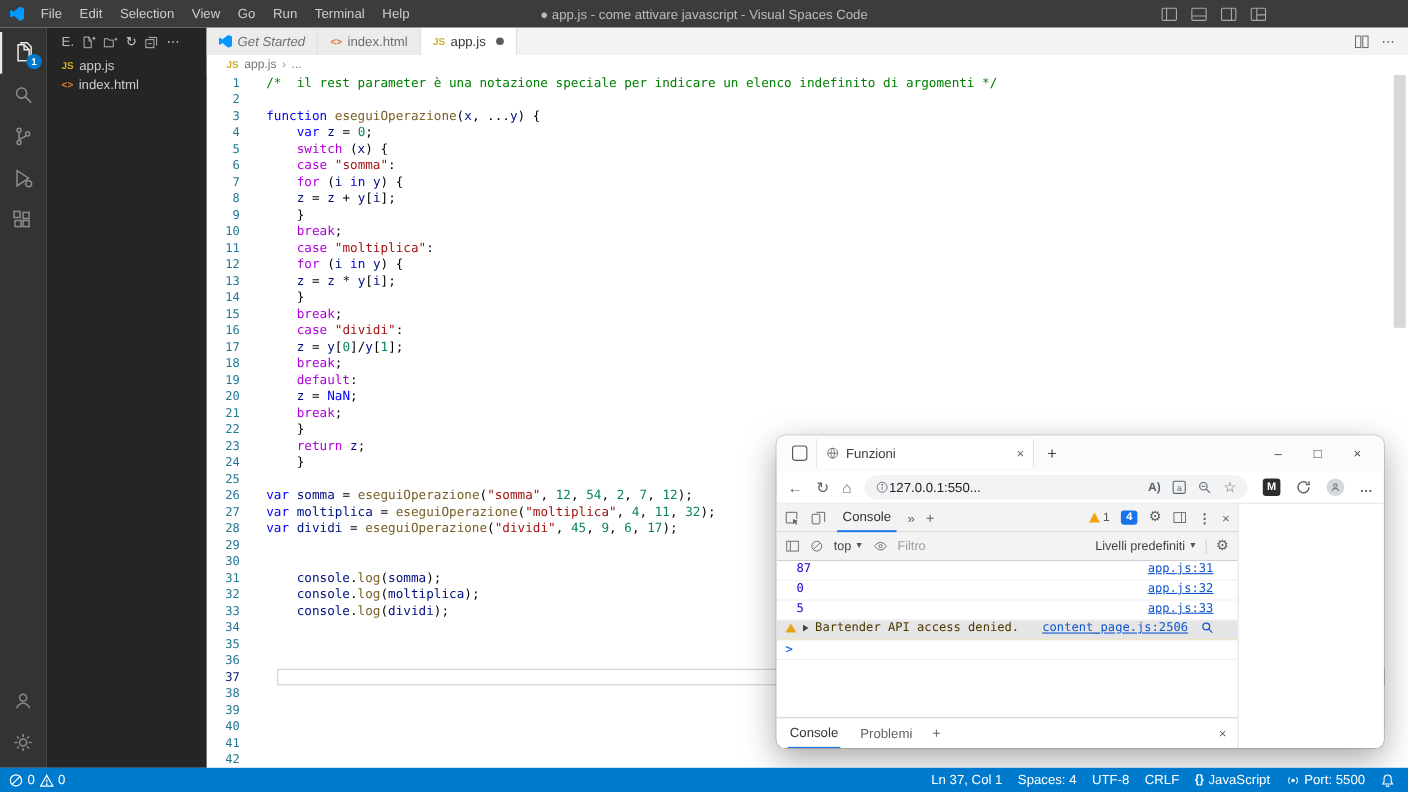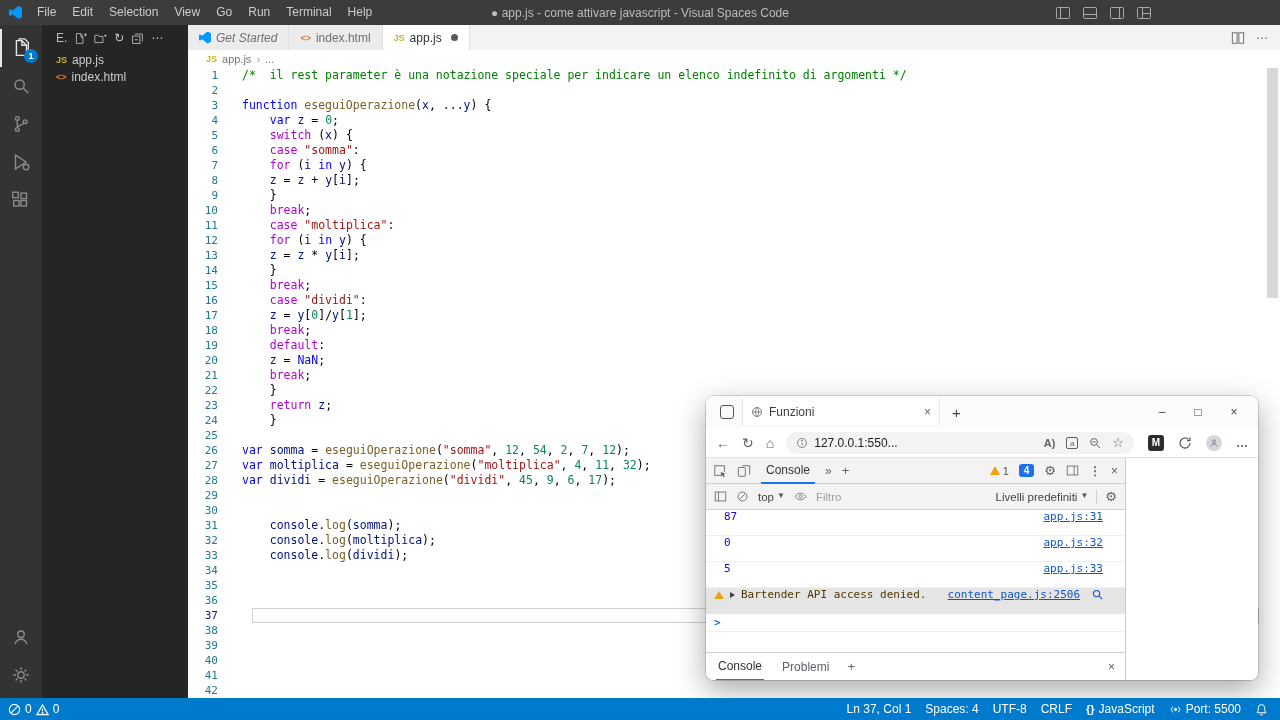--- a/index.html
+++ b/index.html
@@ -50,21 +50,21 @@
 .btabs{height:32px;display:flex;align-items:center;padding:0 6px;background:#FBFBFC}
 .tabact{width:14px;height:14px;border:1.5px solid #555;border-radius:3px;margin:0 8px}
 .btab{width:198px;height:26px;display:flex;align-items:center;gap:6px;padding:0 8px;border-left:1px solid #E3E3E3;border-right:1px solid #E3E3E3;background:#fff}
 .btab-title{flex:1;color:#3C4043;font-size:12px;white-space:nowrap;overflow:hidden}
 .xglyph{color:#5F6368;font-size:12px}
 .bnewtab{margin-left:12px;color:#444;font-size:15px}
 .bwinctl{margin-left:auto;display:flex}
 .bwinctl span{width:36px;text-align:center;color:#444;font-size:12px;line-height:32px}
 .bnav{height:30px;display:flex;align-items:center;padding:0 10px;gap:12px;border-bottom:1px solid #E3E3E3;background:#fff}
 .nav-ic{color:#5F6368;font-size:14px;line-height:1}
-.addr{flex:1;height:22px;background:#F1F3F4;border-radius:12px;display:flex;align-items:center;padding:0 10px;gap:6px;min-width:0}
+.addr{flex:1;height:22px;background:#F1F3F4;border-radius:12px;display:flex;align-items:center;padding:0 10px;gap:0;min-width:0}
 .url{color:#202124;white-space:nowrap}
 .addr-right{margin-left:auto;display:flex;gap:11px;align-items:center;color:#5F6368}
 .ra{font-weight:bold;font-size:11px;color:#5F6368}
 .trbox{width:12px;height:12px;border:1.2px solid #5F6368;border-radius:2px;font-size:8px;line-height:11px;text-align:center;color:#5F6368}
 .star{font-size:13px;color:#5F6368;line-height:1}
 .nav-right{display:flex;gap:14px;align-items:center;margin-left:2px}
 .mbadge{width:16px;height:16px;background:#2D2D2D;border-radius:3px;color:#fff;font-size:10px;font-weight:bold;text-align:center;line-height:16px}
 .avatar{width:16px;height:16px;border-radius:50%;background:#D5D8DC;display:flex;align-items:center;justify-content:center}
 .bmenu{color:#5F6368;font-weight:bold}
 .bbody{display:flex;height:222px}
@@ -80,21 +80,21 @@
 .gear{font-size:13px;color:#5F6368;line-height:1;font-family:"DejaVu Sans",sans-serif}
 .dots{color:#5F6368;font-weight:bold}
 .dt2{height:26px;background:#F3F3F3;border-bottom:1px solid #D0D0D0;display:flex;align-items:center;padding:0 8px;gap:9px;font-size:11.5px;color:#444}
 .ctx{display:flex;align-items:flex-start;gap:3px}
 .caret{font-size:8px;color:#555}
 .filter-input{border:none;background:transparent;color:#444;font-size:11.5px;width:90px;outline:none;font-family:"Liberation Sans",sans-serif}
 .filter-input::placeholder{color:#9AA0A6}
 .dt2-right{margin-left:auto;display:flex;align-items:center;gap:8px}
 .vsep{width:1px;height:14px;background:#D0D0D0}
 .dtconsole{flex:1;display:flex;flex-direction:column;min-height:0;background:#fff;font-family:"DejaVu Sans Mono",monospace;font-size:11px}
-.crow{min-height:18px;display:flex;align-items:center;padding:0 22px 12px 18px;border-bottom:1px solid #F0F0F0;color:#242424}
+.crow{min-height:18px;display:flex;align-items:center;padding:0 22px 4px 18px;border-bottom:1px solid #F0F0F0;color:#242424}
 .crow.number .ctext{color:#1C00CF}
 .crow.warn{background:#e5e5e5;border-color:#F0E6BC;padding-left:8px;gap:6px}
 .crow.warn .ctext{color:#4D3800}
 .wcaret{width:0;height:0;border-left:5px solid #444;border-top:3.5px solid transparent;border-bottom:3.5px solid transparent}
 .wtri-s{width:0;height:0;border-left:5px solid transparent;border-right:5px solid transparent;border-bottom:8.5px solid #E8A317}
 .clink{margin-left:auto;color:#1155CC;text-decoration:underline}
 .wmag{margin-left:6px}
 .prompt-row{height:18px;display:flex;align-items:center;padding-left:8px;color:#2B71E8;font-weight:bold;border-bottom:1px solid #F0F0F0}
 .dtfiller{flex:1}
 .dtdrawer{height:28px;border-top:1px solid #D0D0D0;background:#fff;display:flex;align-items:center;padding:0 10px;gap:16px;font-size:12px;color:#5F6368;font-family:"Liberation Sans",sans-serif}

